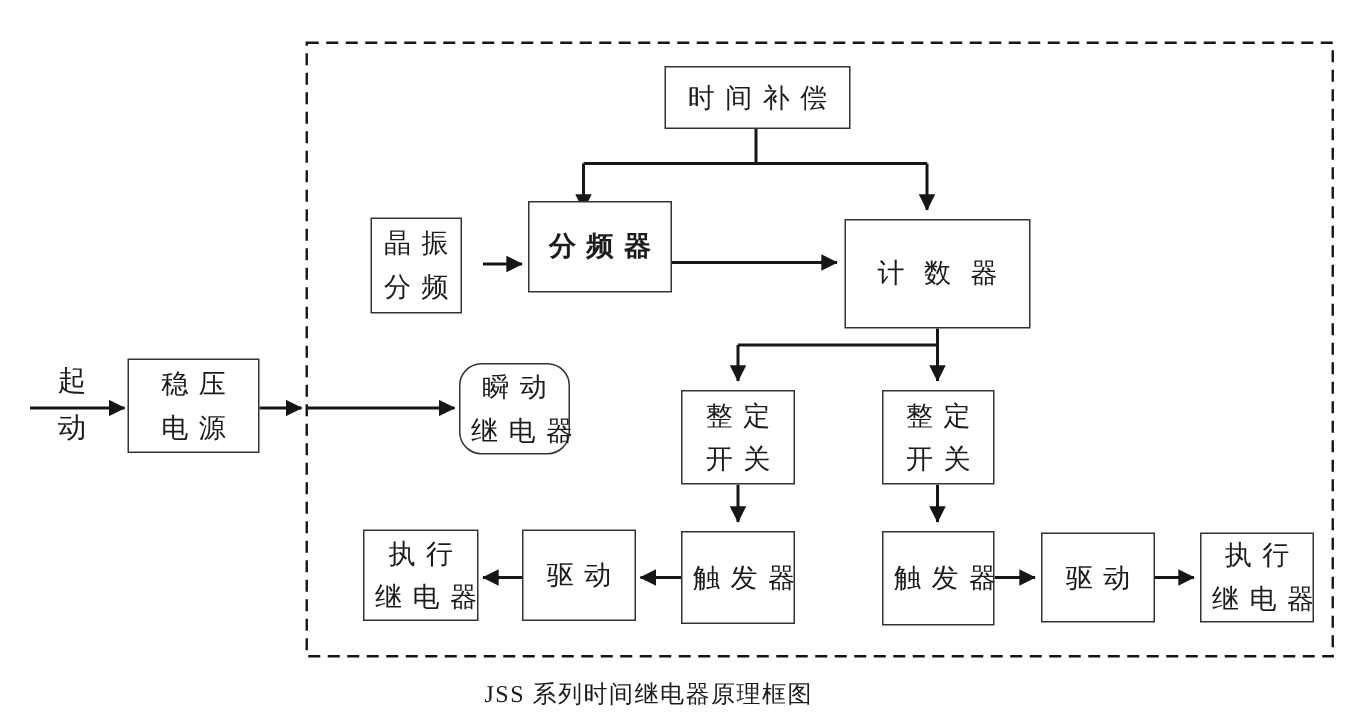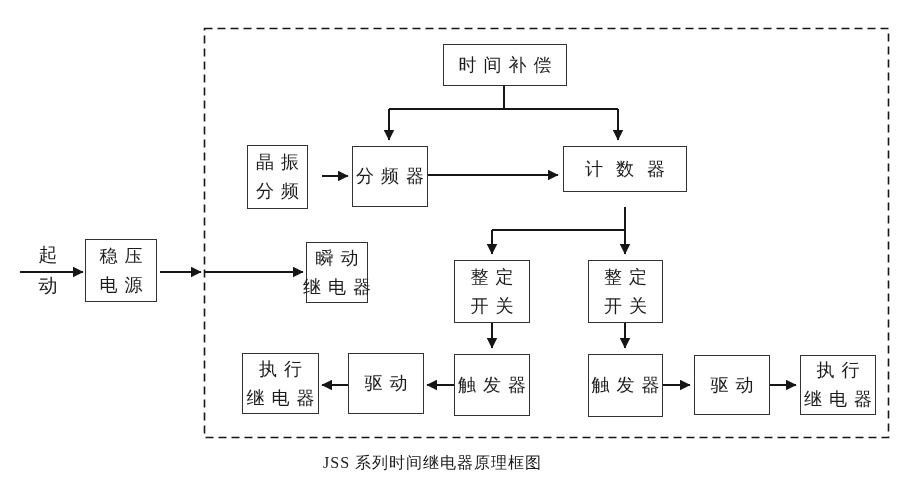--- a/index.html
+++ b/index.html
@@ -13,21 +13,20 @@
     overflow: hidden;
   }
   svg.wires { position: absolute; left: 0; top: 0; }
   .node {
     position: absolute;
     box-sizing: border-box;
     border: 1.7px solid #333333;
     background: #ffffff;
     display: flex;
     flex-direction: column;
-    align-items: center;
     justify-content: center;
     font-size: 18px;
     line-height: 29px;
     white-space: nowrap;
   }
   .node .line { display: block; letter-spacing: 7px; text-indent: 7px; text-align: center; }
   .node.sp-wide .line { letter-spacing: 13px; text-indent: 13px; }
   .start-label {
     position: absolute;
     left: 33px; top: 243px;
@@ -94,34 +93,34 @@
 
   <div class="node" style="left:443px; top:44px; width:124px; height:42px;">
     <span class="line">时间补偿</span>
   </div>
 
   <div class="node" style="left:247px; top:145px; width:61px; height:64px;">
     <span class="line">晶振</span>
     <span class="line">分频</span>
   </div>
 
-  <div class="node" style="left:352px; top:146px; width:76px; height:61px;">
+  <div class="node" style="left:352px; top:134px; width:96px; height:61px;font-weight:bold;">
     <span class="line">分频器</span>
   </div>
 
-  <div class="node sp-wide" style="left:563px; top:146px; width:124px; height:46px;">
+  <div class="node sp-wide" style="left:563px; top:146px; width:124px; height:73px;">
     <span class="line">计数器</span>
   </div>
 
-  <div class="node" style="left:85px; top:239px; width:72px; height:63px;">
+  <div class="node" style="left:85px; top:239px; width:88px; height:63px;">
     <span class="line">稳压</span>
     <span class="line">电源</span>
   </div>
 
-  <div class="node" style="left:306px; top:242px; width:62px; height:61px;">
+  <div class="node" style="left:306px; top:242px; width:74px; height:61px;border-radius:15px;">
     <span class="line">瞬动</span>
     <span class="line">继电器</span>
   </div>
 
   <div class="node" style="left:454px; top:260px; width:76px; height:63px;">
     <span class="line">整定</span>
     <span class="line">开关</span>
   </div>
 
   <div class="node" style="left:588px; top:260px; width:75px; height:63px;">

